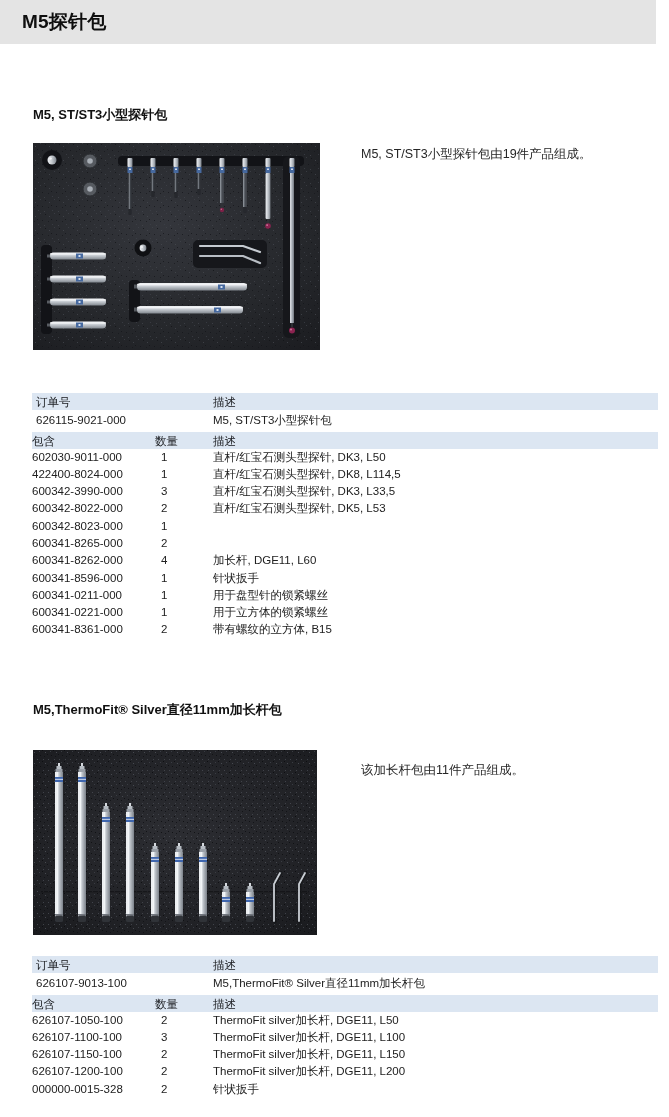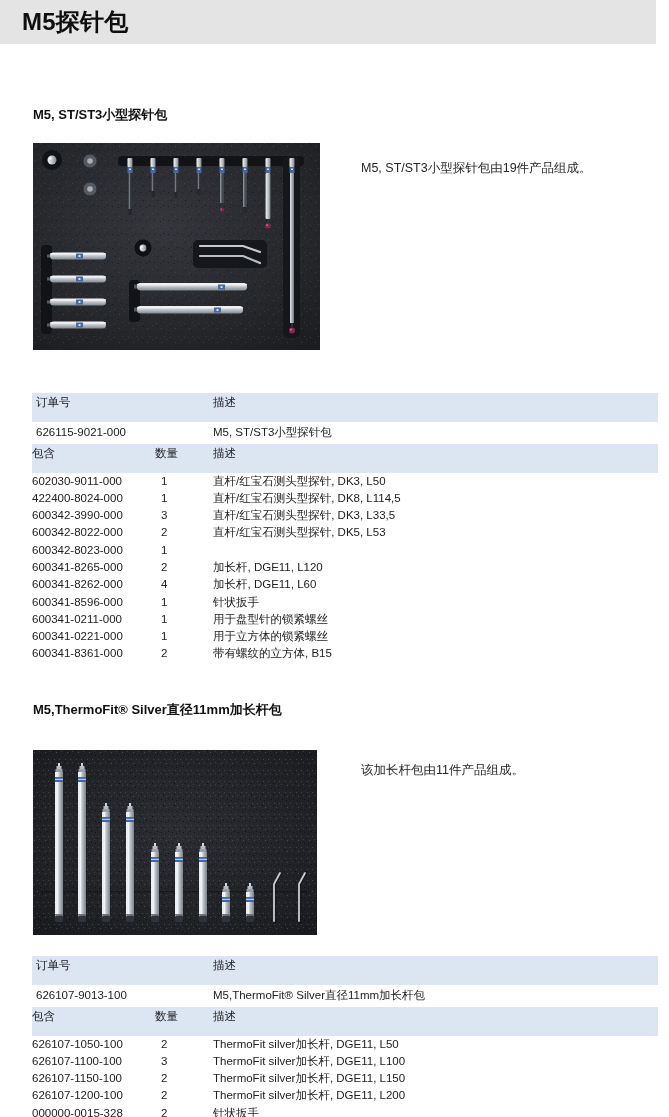--- a/index.html
+++ b/index.html
@@ -4,37 +4,37 @@
 <style>
   html,body{margin:0;padding:0;background:#ffffff;}
   #page{
     position:relative;width:669px;height:1117px;background:#ffffff;overflow:hidden;
     font-family:"Liberation Sans","DejaVu Sans",sans-serif;color:#1a1a1a;
     -webkit-font-smoothing:antialiased;
   }
   .abs{position:absolute;}
   
   .header-band{left:0;top:0;width:656px;height:44px;background:#e4e4e4;}
-  .page-title{margin:0;padding-left:22px;font-size:24px;font-weight:bold;line-height:44px;color:#0f0f0f;letter-spacing:.2px;}
+  .page-title{margin:0;padding-left:22px;font-size:19px;font-weight:bold;line-height:44px;color:#0f0f0f;letter-spacing:.2px;}
   
   .section-title{font-size:13px;font-weight:bold;color:#101010;white-space:nowrap;}
   #sec1-title{left:33px;top:106px;}
   #sec2-title{left:33px;top:701px;}
   .section-desc{font-size:12.5px;color:#262626;white-space:nowrap;}
-  #sec1-desc{left:361px;top:146px;margin-top:14px;}
+  #sec1-desc{left:361px;top:146px;}
   #sec2-desc{left:361px;top:762px;}
   
   #photo1{left:33px;top:143px;width:287px;height:207px;}
   #photo2{left:33px;top:750px;width:284px;height:185px;}
   .photo svg{display:block;}
   
   .ptable{left:32px;width:626px;font-size:11.5px;color:#212121;}
   #table1{top:393px;}
   #table2{top:956px;}
-  .thead{display:flex;background:#dce6f2;height:29px;line-height:18.5px;color:#16181c;}
+  .thead{display:flex;background:#dce6f2;height:17px;line-height:18.5px;color:#16181c;}
   .orow{display:flex;height:21.5px;line-height:21.5px;}
   .irow{display:flex;height:17.3px;line-height:17.3px;}
   .c1{width:123px;box-sizing:border-box;white-space:nowrap;}
   .cw{width:181px;padding-left:4px;box-sizing:border-box;white-space:nowrap;}
   .c2{width:58px;box-sizing:border-box;white-space:nowrap;}
   .irow .c2{padding-left:6px;}
   .c3{flex:1;white-space:nowrap;}
 </style>
 </head>
 <body>
@@ -235,21 +235,20 @@
         <span class="c2">2</span>
         <span class="c3">直杆/红宝石测头型探针, DK5, L53</span>
       </div>
         <div class="irow">
         <span class="c1">600342-8023-000</span>
         <span class="c2">1</span>
       </div>
         <div class="irow">
         <span class="c1">600341-8265-000</span>
         <span class="c2">2</span>
-        <span class="c3">加长杆, DGE11, L120</span>
       </div>
         <div class="irow">
         <span class="c1">600341-8262-000</span>
         <span class="c2">4</span>
         <span class="c3">加长杆, DGE11, L60</span>
       </div>
         <div class="irow">
         <span class="c1">600341-8596-000</span>
         <span class="c2">1</span>
         <span class="c3">针状扳手</span>

